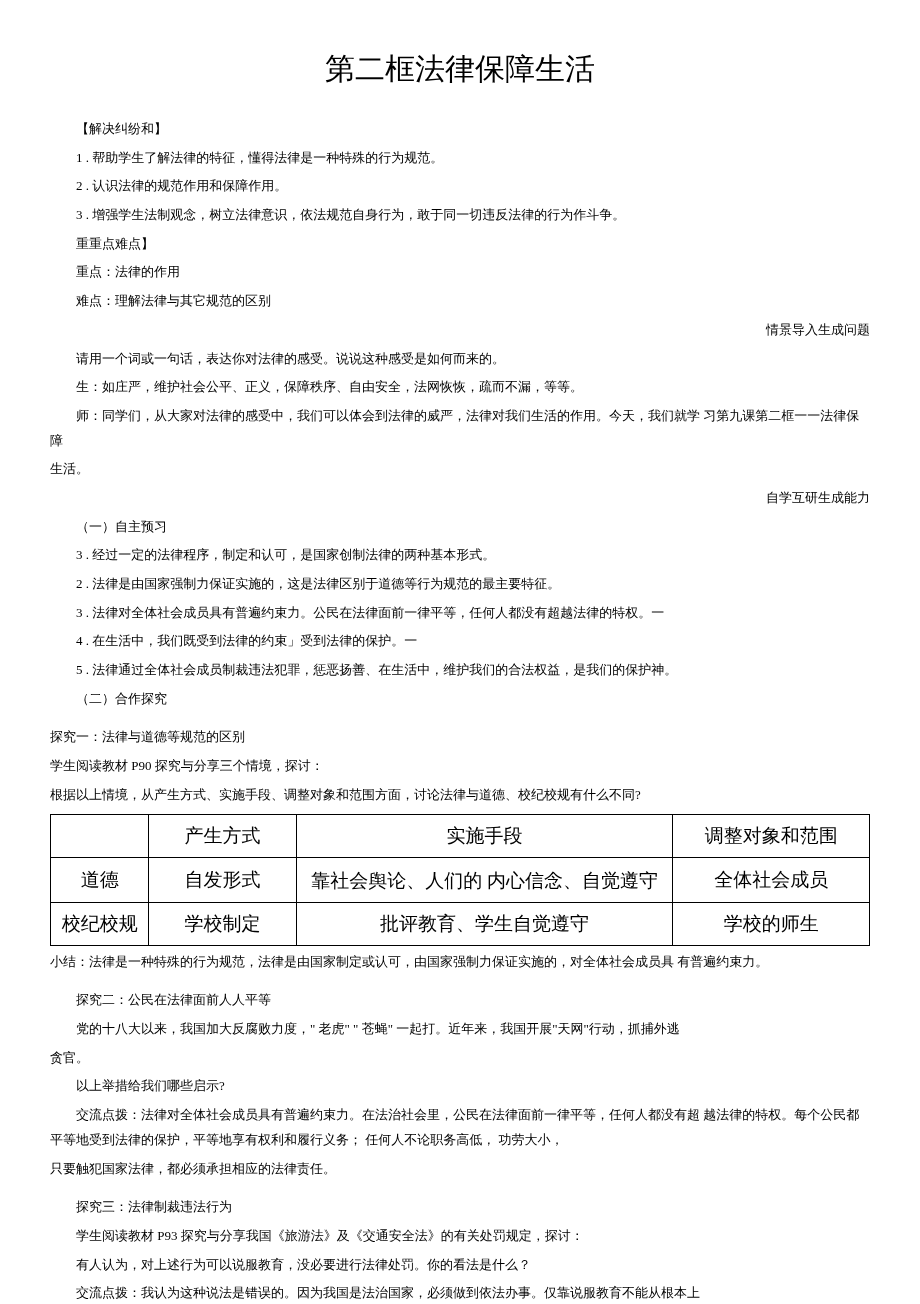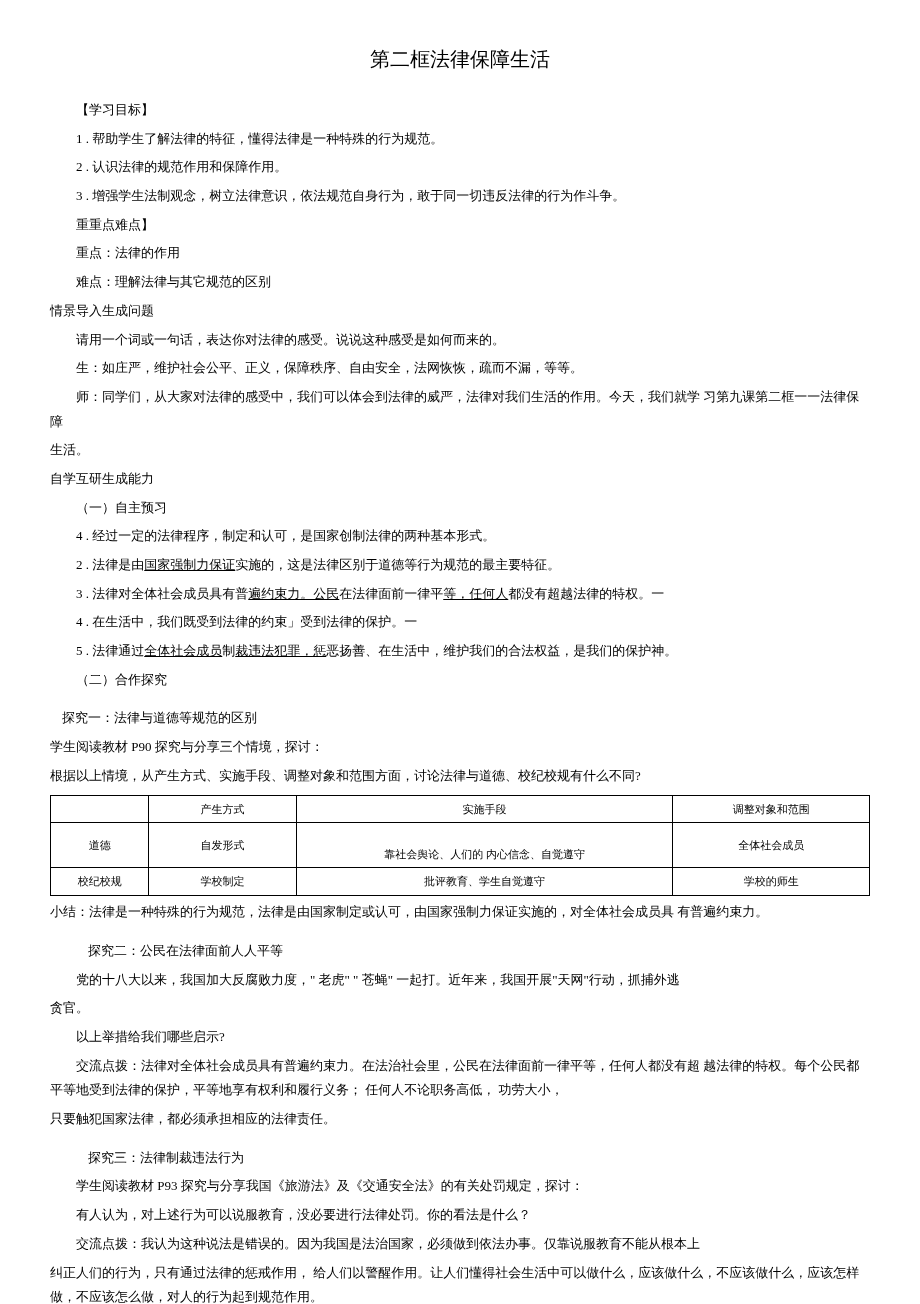--- a/index.html
+++ b/index.html
@@ -6,75 +6,75 @@
     font-family: "SimSun", "宋体", serif;
     font-size: 13px;
     line-height: 1.9;
     color: #000;
     background: #fff;
     margin: 0;
     padding: 40px 50px;
     width: 820px;
   }
   h1 {
-    font-size: 20px;
+    font-size: 30px;
     font-weight: normal;
     text-align: center;
     margin: 0 0 20px 0;
     font-family: "SimSun", serif;
   }
   p {
     margin: 0 0 4px 0;
   }
   .indent1 { text-indent: 2em; }
   .indent0 { text-indent: 0; }
-  .center { text-align: left; }
-  .u { text-decoration: underline; }
-  .section-gap { margin-top: 14px; margin-left: 12px; }
+  .center { text-align: right; }
+  .u { }
+  .section-gap { margin-top: 14px; }
   table {
     border-collapse: collapse;
     width: 100%;
     margin: 6px 0 4px 0;
-    font-size: 11px;
+    font-size: 19px;
   }
   td {
     border: 1px solid #000;
     padding: 3px 6px;
     text-align: center;
     vertical-align: middle;
   }
   td.tall { height: 38px; vertical-align: bottom; }
   .col0 { width: 12%; }
   .col1 { width: 18%; }
   .col2 { width: 46%; }
   .col3 { width: 24%; }
 </style>
 </head>
 <body>
 
 <h1>第二框法律保障生活</h1>
 
-<p class="indent1">【学习目标】</p>
+<p class="indent1">【解决纠纷和】</p>
 <p class="indent1">1 . 帮助学生了解法律的特征，懂得法律是一种特殊的行为规范。</p>
 <p class="indent1">2 . 认识法律的规范作用和保障作用。</p>
 <p class="indent1">3  . 增强学生法制观念，树立法律意识，依法规范自身行为，敢于同一切违反法律的行为作斗争。</p>
 
 <p class="indent1">重重点难点】</p>
 <p class="indent1">重点：法律的作用</p>
 <p class="indent1">难点：理解法律与其它规范的区别</p>
 
 <p class="center">情景导入生成问题</p>
 <p class="indent1">请用一个词或一句话，表达你对法律的感受。说说这种感受是如何而来的。</p>
 <p class="indent1">生：如庄严，维护社会公平、正义，保障秩序、自由安全，法网恢恢，疏而不漏，等等。</p>
 <p class="indent1">师：同学们，从大家对法律的感受中，我们可以体会到法律的威严，法律对我们生活的作用。今天，我们就学 习第九课第二框一一法律保障</p>
 <p class="indent0">生活。</p>
 
 <p class="center">自学互研生成能力</p>
 <p class="indent1">（一）自主预习</p>
-<p class="indent1">4 . 经过一定的法律程序，制定和认可，是国家创制法律的两种基本形式。</p>
+<p class="indent1">3 . 经过一定的法律程序，制定和认可，是国家创制法律的两种基本形式。</p>
 <p class="indent1">
   <span>2 . 法律是由</span><span class="u">国家强制力保证</span><span>实施的，这是法律区别于道德等行为规范的最主要特征。</span>
 </p>
 <p class="indent1">
   <span>3 . 法律对全体社会成员具有普</span><span class="u">遍约束力。公民</span><span>在法律面前一律平</span><span class="u">等，任何人</span><span>都没有超越法律的特权。一</span>
 </p>
 <p class="indent1">4 . 在生活中，我们既受到法律的约束」受到法律的保护。一</p>
 <p class="indent1">
   <span>5 . 法律通过</span><span class="u">全体社会成员</span><span>制</span><span class="u">裁违法犯罪，惩</span><span>恶扬善、在生活中，维护我们的合法权益，是我们的保护神。</span>
 </p>

